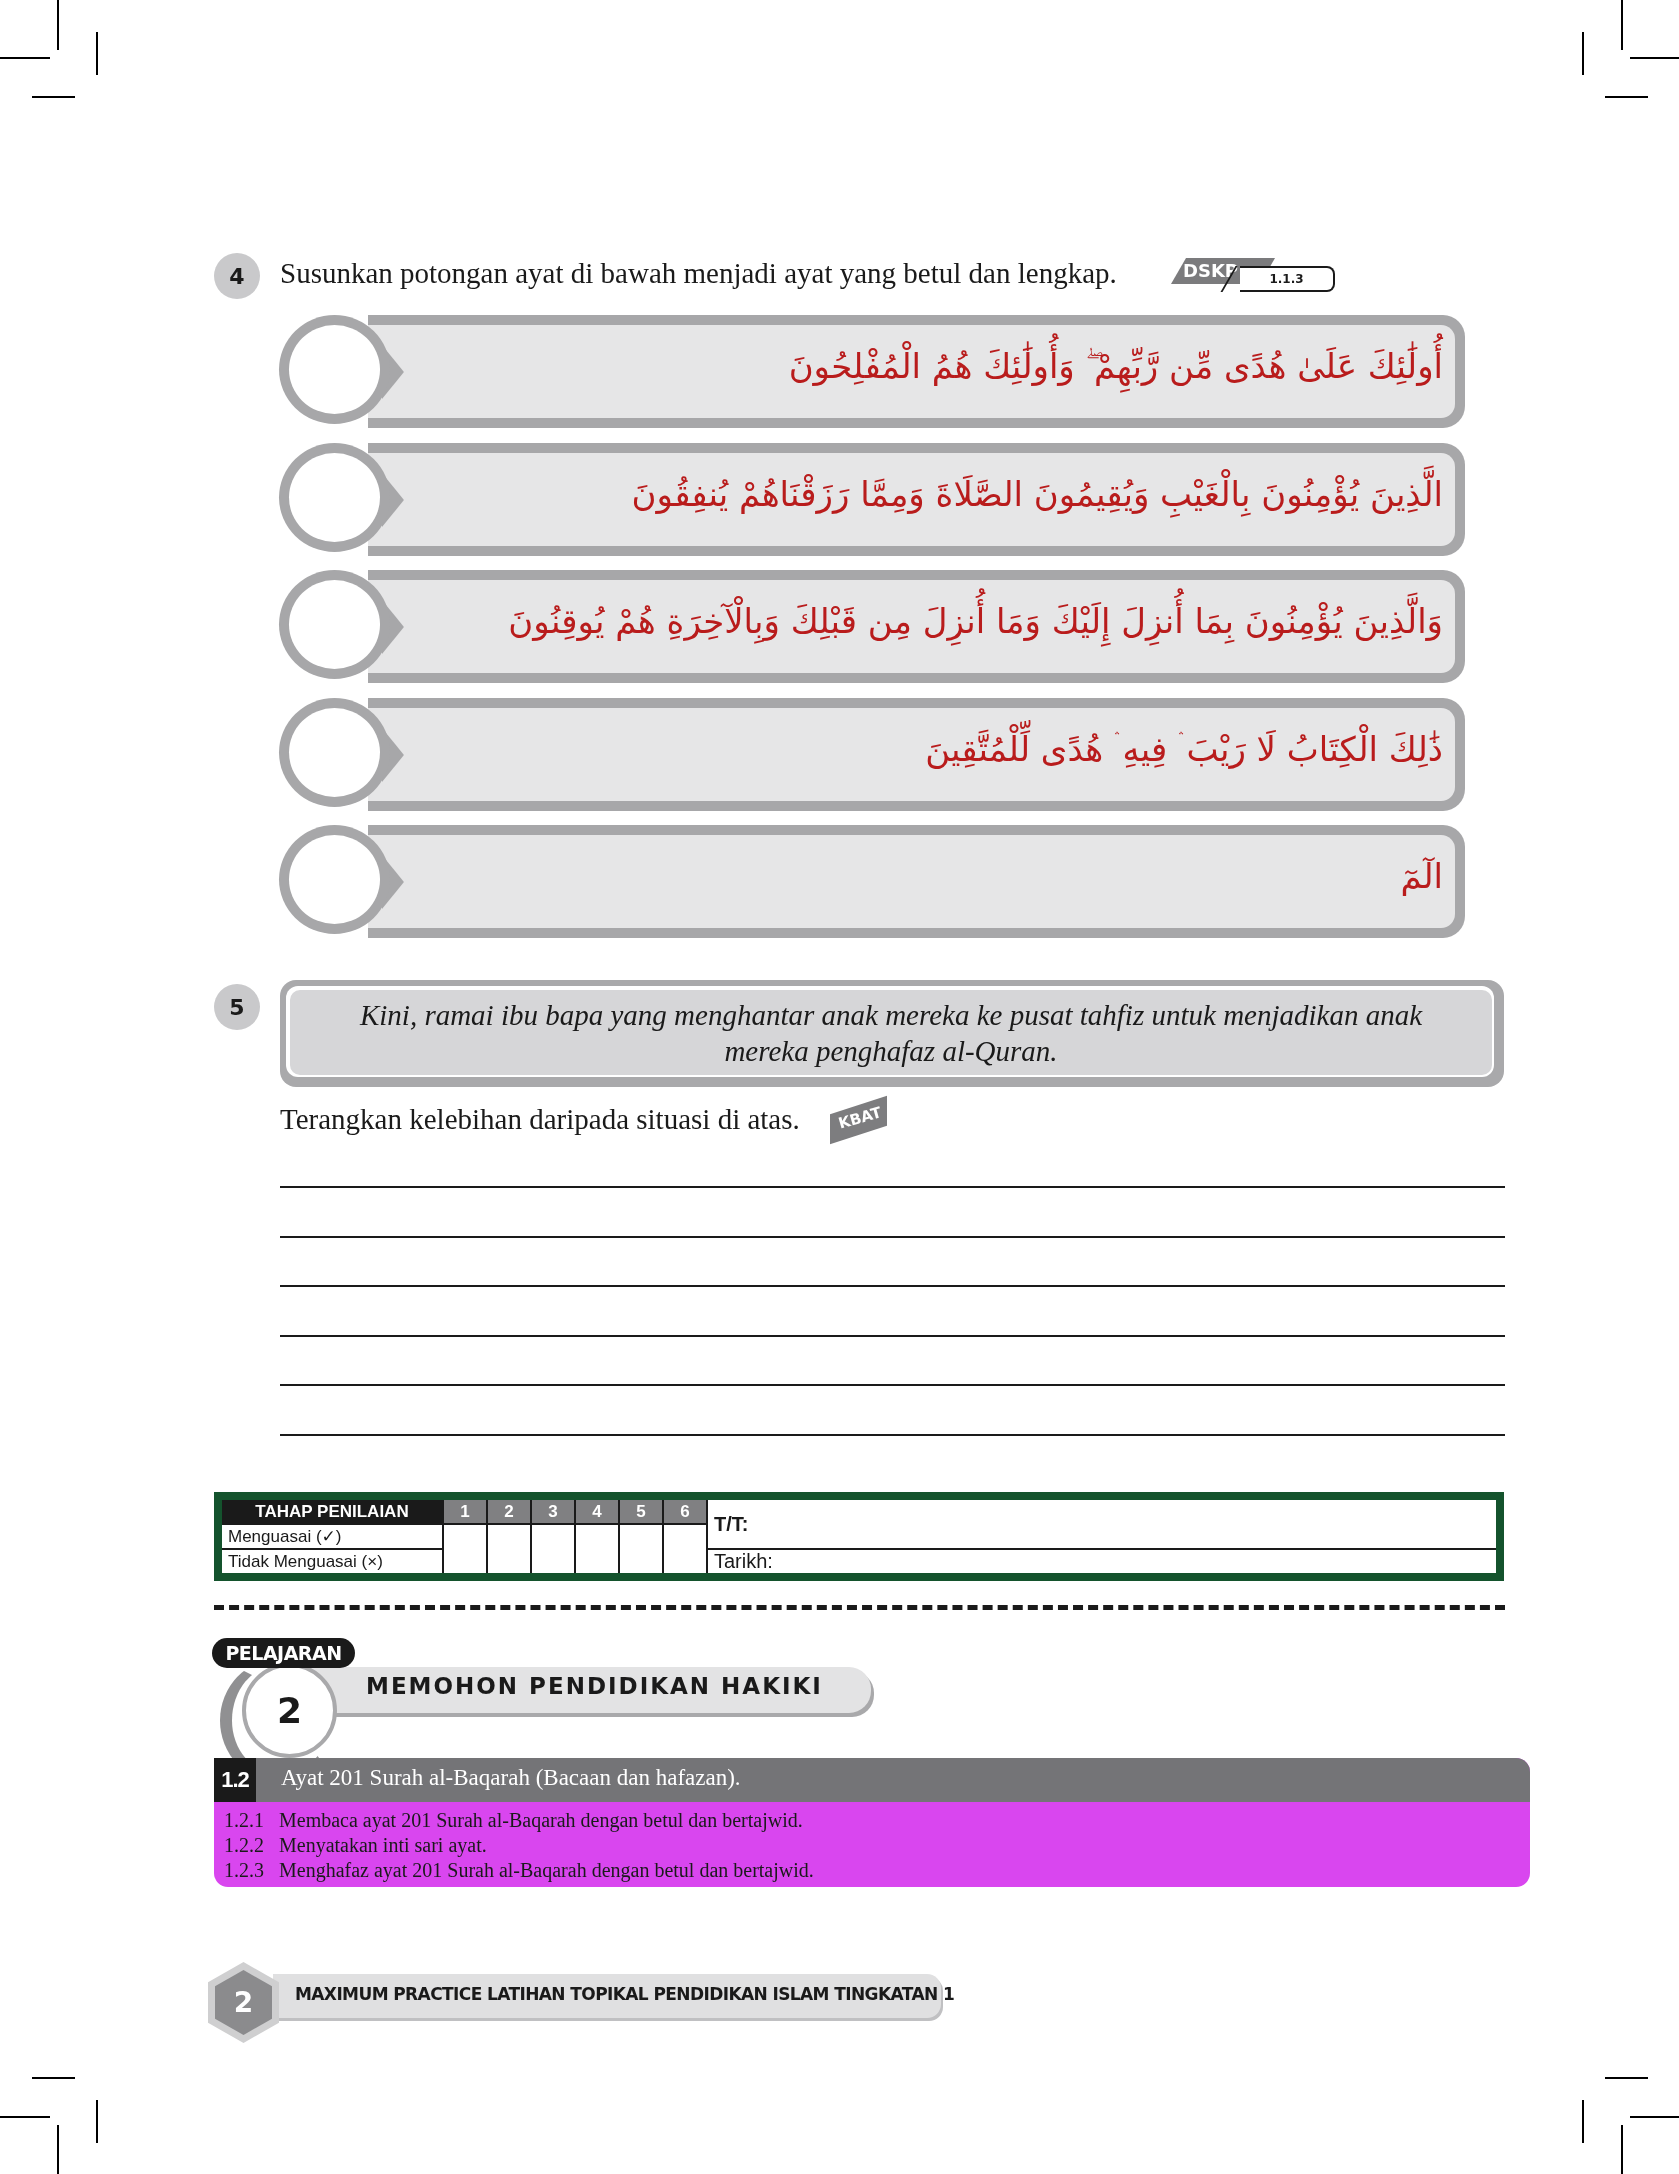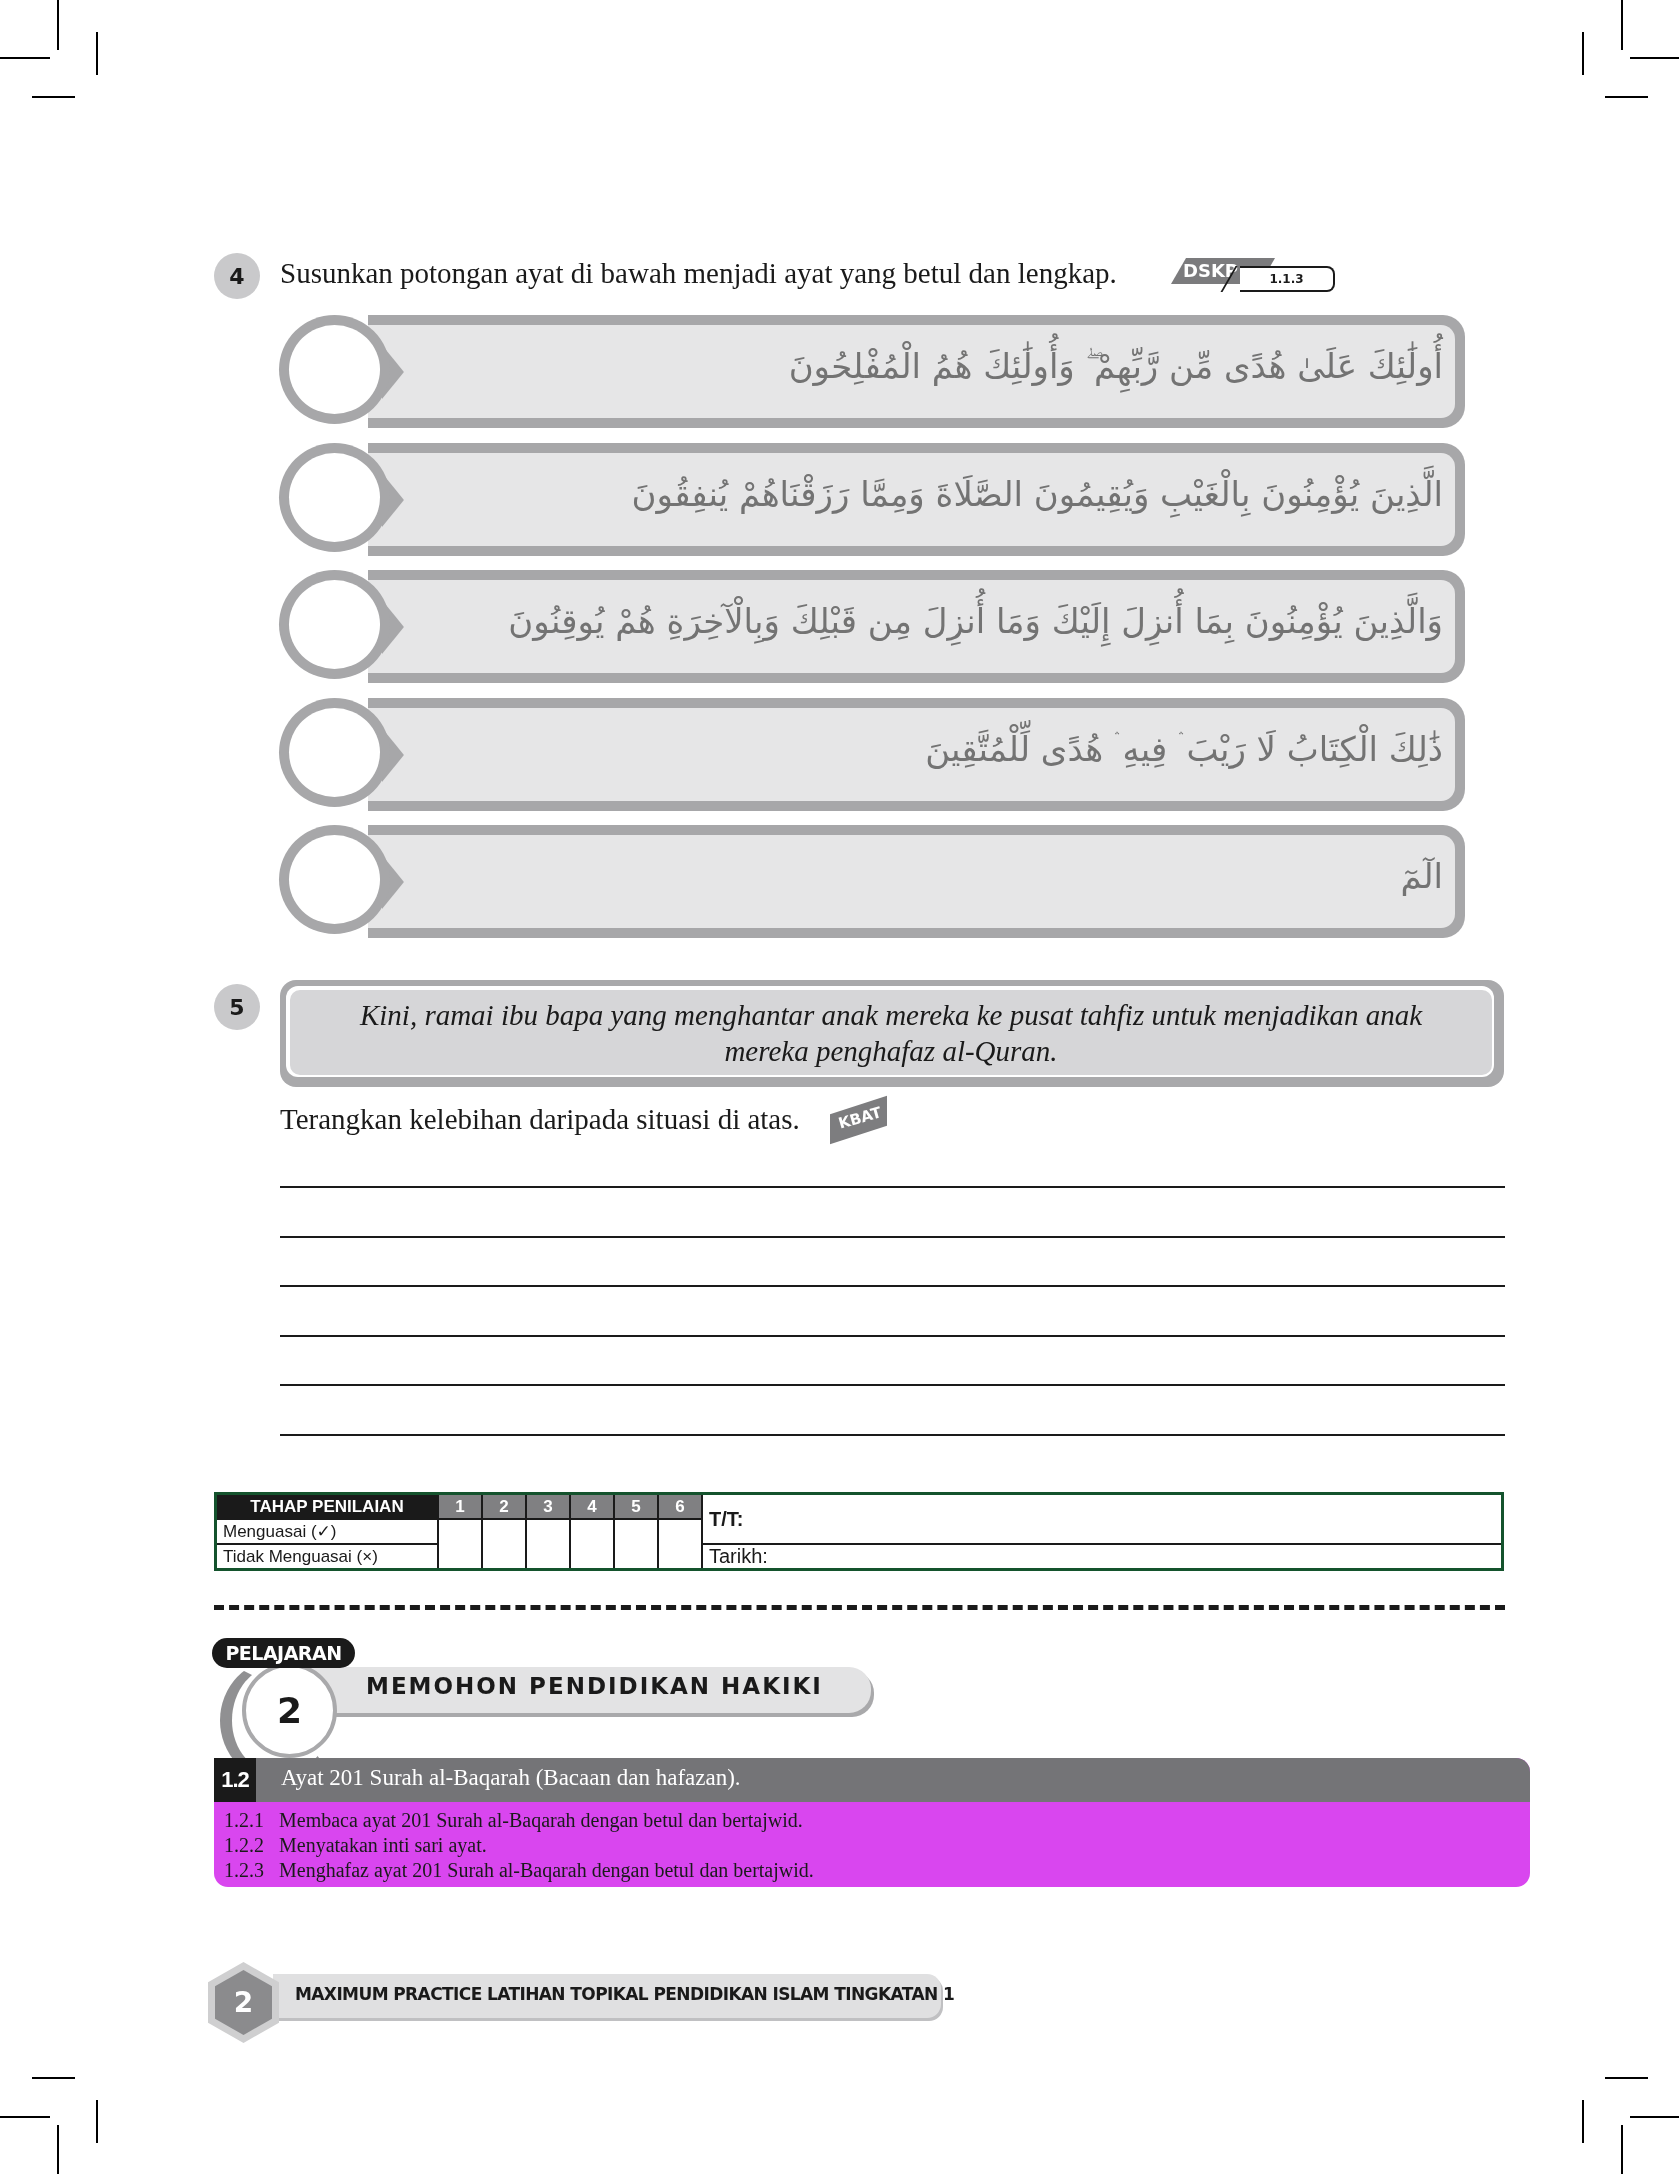--- a/index.html
+++ b/index.html
@@ -35,42 +35,42 @@
                    background:#a7a7a9; }
   .ayat-row .oval-in { position:absolute; left:10px; top:10px; width:91px; height:89px; border-radius:50%;
                    background:#fff; }
   .ayat-row .arrow { position:absolute; left:103px; top:30px; width:0; height:0;
                    border-top:27px solid transparent; border-bottom:27px solid transparent;
                    border-left:22px solid #a7a7a9; }
   .ayat-row .arrow-white { position:absolute; left:97px; top:24px; width:0; height:0;
                    border-top:33px solid transparent; border-bottom:33px solid transparent;
                    border-left:28px solid #fff; }
   .ayat-text { position:absolute; right:22px; top:22px; direction:rtl; text-align:right;
-               font-family:"DejaVu Sans", sans-serif; font-size:34px; color:#737373; white-space:nowrap; line-height:59px; }
+               font-family:"DejaVu Sans", sans-serif; font-size:34px; color:#b91c1c; white-space:nowrap; line-height:59px; }
 
   
   .situasi { position:absolute; left:280px; top:980px; width:1224px; height:107px; border-radius:16px;
              background:#a9a9ab; }
   .situasi .in { position:absolute; left:6px; top:6px; right:10px; bottom:10px; border-radius:12px;
              background:#fff;font-style:italic; }
   .situasi .in2 { position:absolute; left:4px; top:4px; right:2px; bottom:2px; border-radius:10px;
              background:#d6d6d8; display:flex; align-items:center; justify-content:center; text-align:center;
              font-size:29px; line-height:36px; padding:0 40px; }
 
   .kbat { position:absolute; left:830px; top:1101px; width:69px; height:40px; }
   .kbat .flag { position:absolute; left:0; top:4px; width:57px; height:30px; background:#7d7d7f;
                 transform:skewY(-18deg); }
   .kbat .lbl { position:absolute; left:8px; top:8px; color:#fff; font-family:"DejaVu Sans", sans-serif;
                font-weight:bold; font-size:15px; transform:rotate(-16deg); }
 
   .line { position:absolute; left:280px; width:1225px; height:2px; background:#1a1a1a; }
 
   
   table.tahap { position:absolute; left:214px; top:1492px; width:1290px; border-collapse:collapse;
-                font-family:"Liberation Sans", sans-serif; border:3px solid #14532d; }
+                font-family:"Liberation Sans", sans-serif; border:8px solid #14532d; }
   table.tahap td { border:2px solid #1a1a1a; padding:0 6px; height:23px; font-size:17px; }
   table.tahap td.head { background:#1a1a1a; color:#fff; font-weight:bold; text-align:center; width:208px; font-size:17px; }
   table.tahap td.lvl { background:#808082; color:#fff; font-weight:bold; text-align:center; width:42px; padding:0; font-size:17px; }
   table.tahap td.cell { width:42px; padding:0; }
   table.tahap td.sig { font-size:20px; vertical-align:middle; }
 
   .dashed { position:absolute; left:214px; top:1605px; width:1291px; height:0; border-top:5px dashed #1a1a1a; }
 
   
   .pel-tag { position:absolute; left:212px; top:1638px; width:143px; height:30px; background:#1a1a1a;

